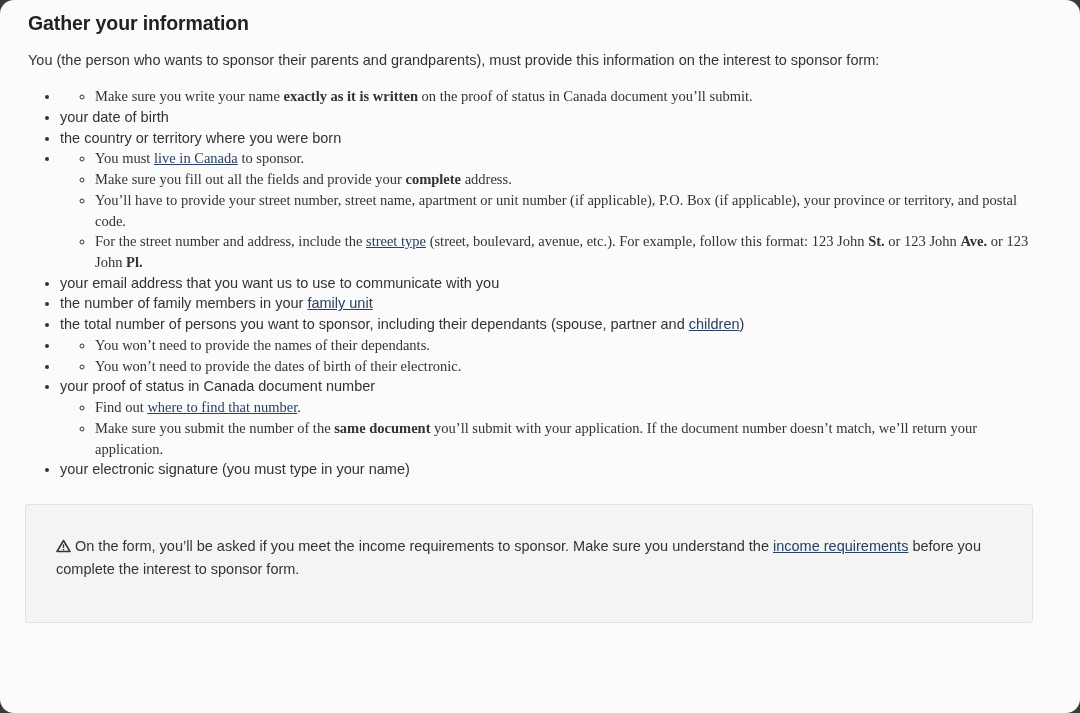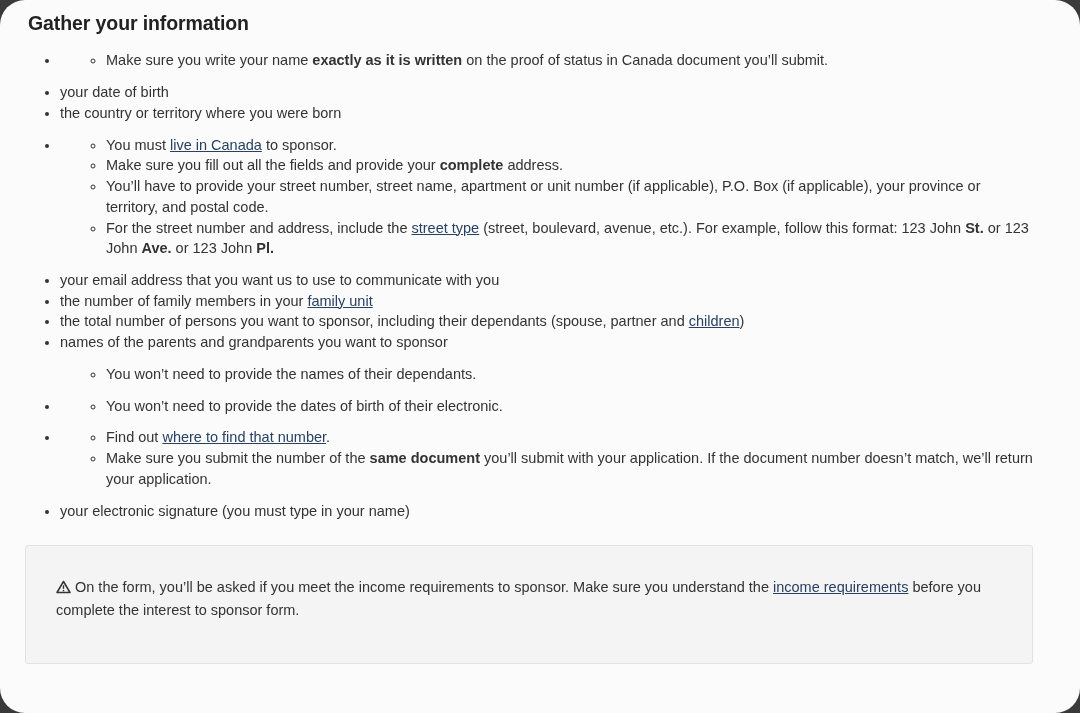--- a/index.html
+++ b/index.html
@@ -7,21 +7,21 @@
     padding: 0;
     background: #3a3a3a;
     font-family: "Liberation Sans", sans-serif;
   }
   .page {
     position: relative;
     width: 1080px;
     height: 713px;
     box-sizing: border-box;
     background: #fbfbfb;
-    border-radius: 25px;
+    border-radius: 14px;
     overflow: hidden;
     padding: 12px 36px 0 28px;
     color: #333333;
   }
   h2.page-title {
     font-size: 19.5px;
     line-height: 1.2;
     font-weight: 700;
     color: #222222;
     margin: 0 0 15px 0;
@@ -33,23 +33,24 @@
     margin: 0 0 15px 0;
   }
   ul.lvl1 {
     margin: 0 0 15px 0;
     padding-left: 32px;
     font-size: 14.5px;
     line-height: 1.43;
     list-style-type: disc;
   }
   ul.lvl2 {
-    margin: 11px;
+    margin: 0;
     padding-left: 35px;
     list-style-type: circle;
+    font-family: Liberation Serif, serif;
   }
   li { margin: 0; padding: 0; }
   a.lnk {
     color: #284162;
     text-decoration: underline;
     cursor: pointer;
   }
   strong { font-weight: 700; color: #333333; }
   .warnbox {
     box-sizing: border-box;
@@ -65,43 +66,44 @@
     vertical-align: -2px;
     margin-right: 4px;
   }
 </style>
 </head>
 <body>
 
 <div class="page">
   <h2 class="page-title">Gather your information</h2>
 
+  <p class="para">You (the person who wants to sponsor their parents and grandparents), must provide this information on the interest to sponsor form:</p>
 
   <ul id="checklist" class="lvl1">
       <li><ul class="lvl2">
           <li><span>Make sure you write your name </span><strong>exactly as it is written</strong><span> on the proof of status in Canada document you’ll submit.</span></li>
         </ul></li>
       <li><span><span>your date of birth</span></span></li>
       <li><span><span>the country or territory where you were born</span></span></li>
       <li><ul class="lvl2">
           <li><span>You must </span><a href="#" class="lnk">live in Canada</a><span> to sponsor.</span></li>
           <li><span>Make sure you fill out all the fields and provide your </span><strong>complete</strong><span> address.</span></li>
           <li><span>You’ll have to provide your street number, street name, apartment or unit number (if applicable), P.O. Box (if applicable), your province or territory, and postal code.</span></li>
           <li><span>For the street number and address, include the </span><a href="#" class="lnk">street type</a><span> (street, boulevard, avenue, etc.). For example, follow this format: 123 John </span><strong>St.</strong><span> or 123 John </span><strong>Ave.</strong><span> or 123 John </span><strong>Pl.</strong></li>
         </ul></li>
       <li><span><span>your email address that you want us to use to communicate with you</span></span></li>
       <li><span><span>the number of family members in your </span><a href="#" class="lnk">family unit</a></span></li>
       <li><span><span>the total number of persons you want to sponsor, including their dependants (spouse, partner and </span><a href="#" class="lnk">children</a><span>)</span></span></li>
-      <li><span><span>names of the parents and grandparents you want to sponsor</span></span><ul class="lvl2">
+      <li><ul class="lvl2">
           <li><span>You won’t need to provide the names of their dependants.</span></li>
         </ul></li>
       <li><ul class="lvl2">
           <li><span>You won’t need to provide the dates of birth of their electronic.</span></li>
         </ul></li>
-      <li><ul class="lvl2">
+      <li><span><span>your proof of status in Canada document number</span></span><ul class="lvl2">
           <li><span>Find out </span><a href="#" class="lnk">where to find that number</a><span>.</span></li>
           <li><span>Make sure you submit the number of the </span><strong>same document</strong><span> you’ll submit with your application. If the document number doesn’t match, we’ll return your application.</span></li>
         </ul></li>
       <li><span><span>your electronic signature (you must type in your name)</span></span></li>
     </ul>
 
   <div class="warnbox">
     <p class="para"><span class="warn-icon"><svg width="15" height="14" viewBox="0 0 24 22" aria-hidden="true">
             <path d="M12 2.2 L22.4 19.8 H1.6 Z" fill="none" stroke="#333333" stroke-width="2.4" stroke-linejoin="round"></path>
             <rect x="10.9" y="8.2" width="2.2" height="5.8" fill="#333333"></rect>

